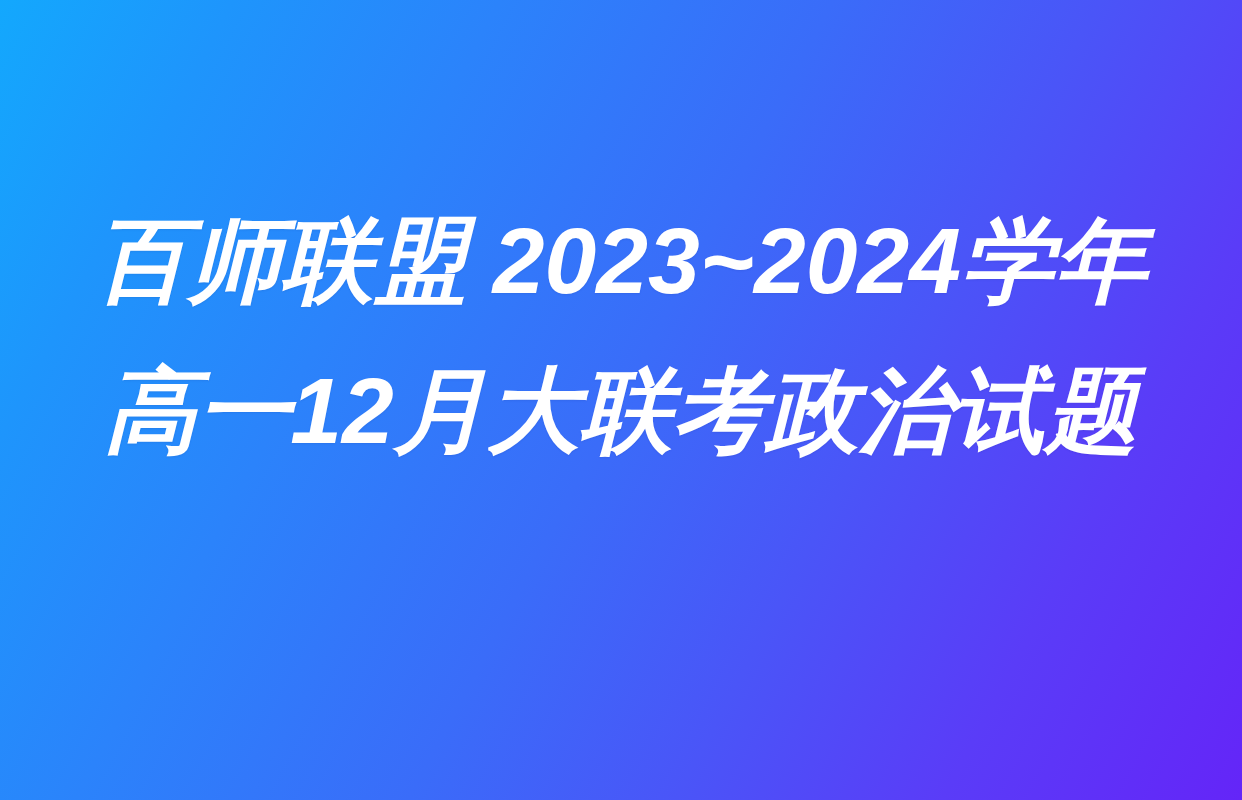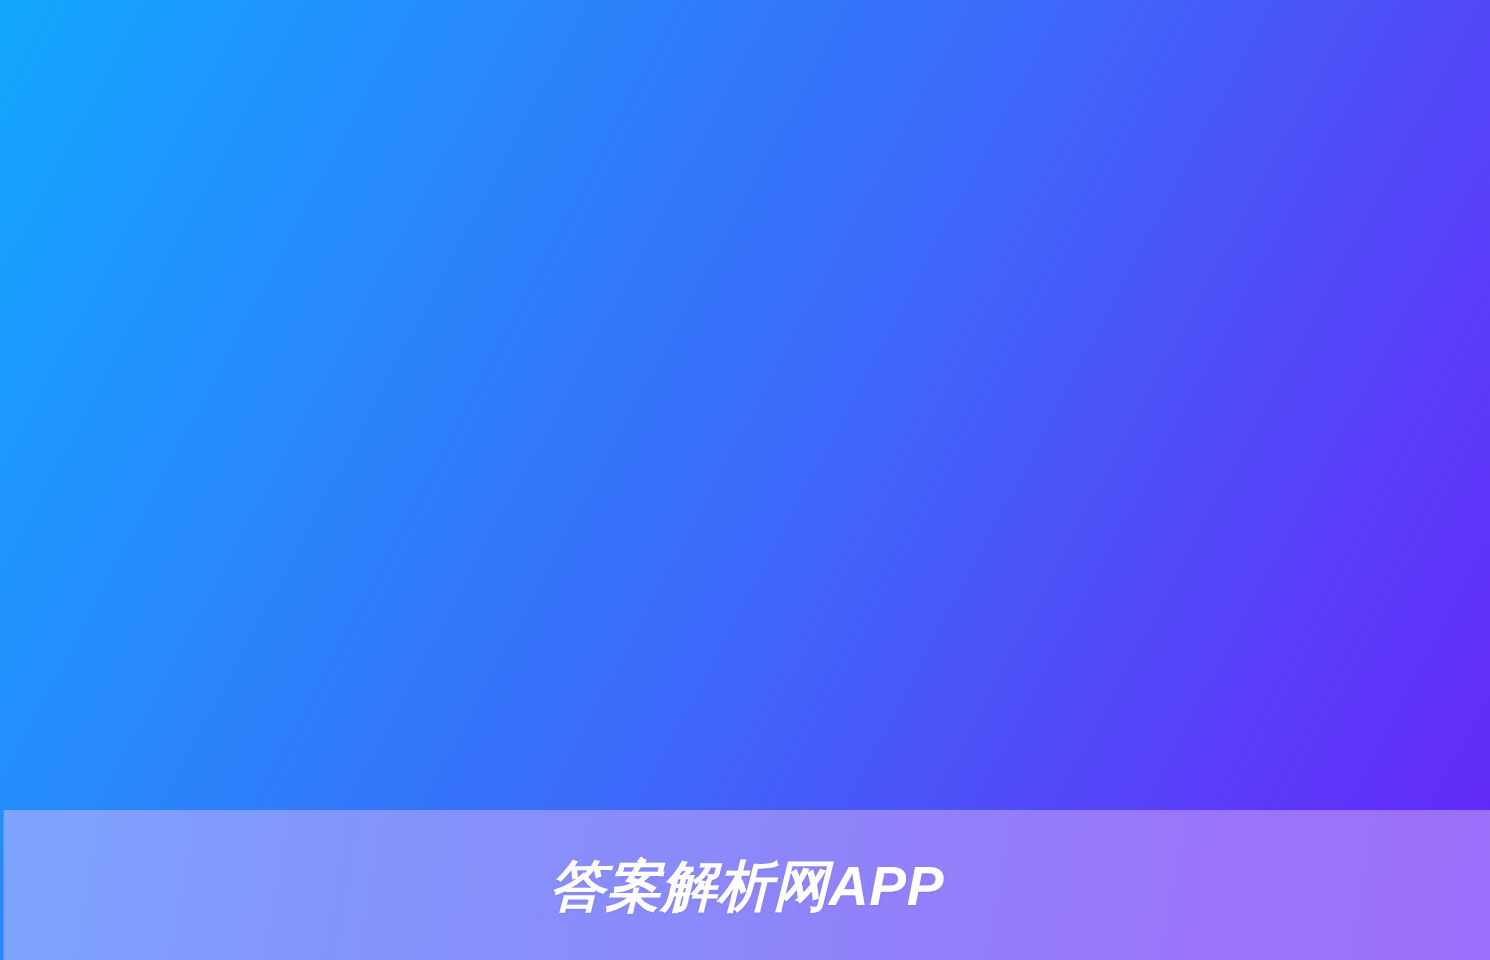--- a/index.html
+++ b/index.html
@@ -80,18 +80,16 @@
     text-shadow: 0 1px 2px rgba(60, 60, 150, 0.10);
   }
 </style>
 </head>
 <body>
 
 <div id="poster">
 
   <div id="backdrop"></div>
 
+  <div id="title-block">百师联盟 2023~2024学年高一12月大联考政治试题</div>
 
-  <div id="footer-band">
-    <span id="footer-text">答案解析网APP</span>
-  </div>
 
 </div>
 
 </body></html>

